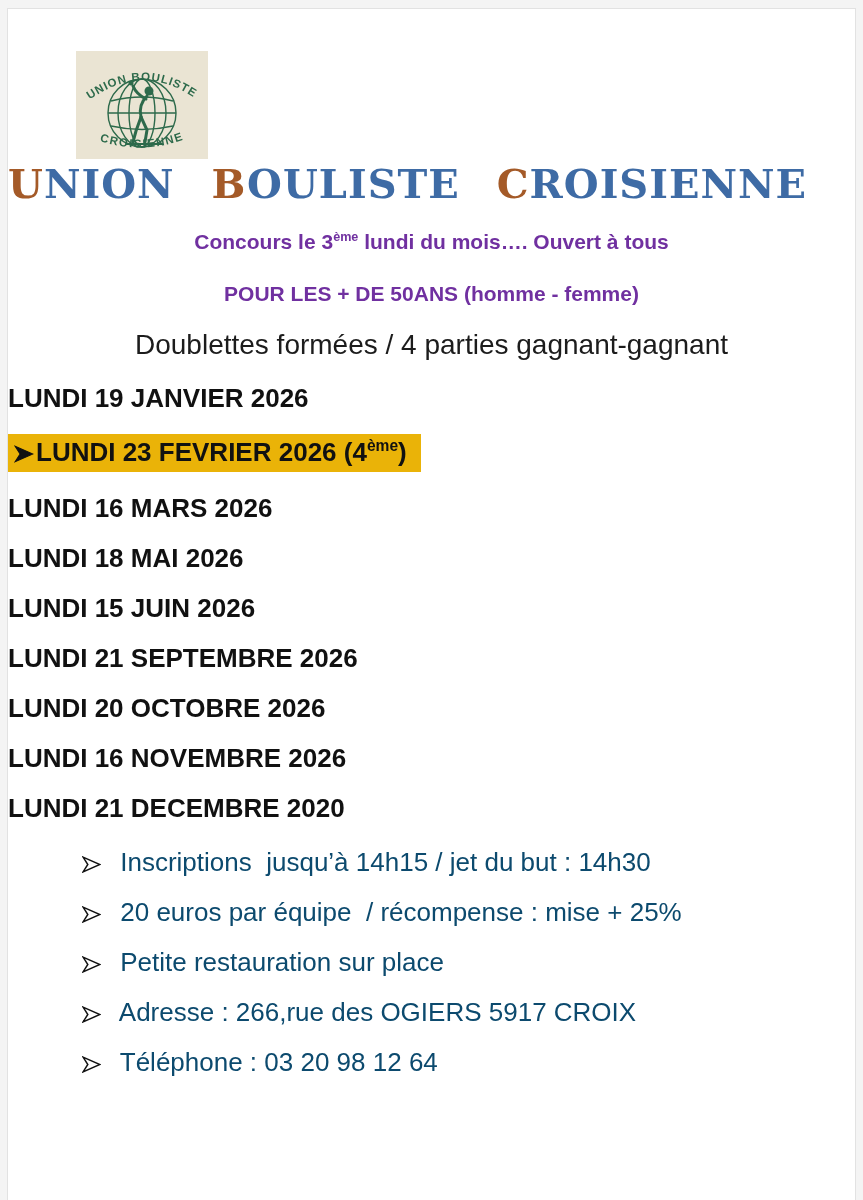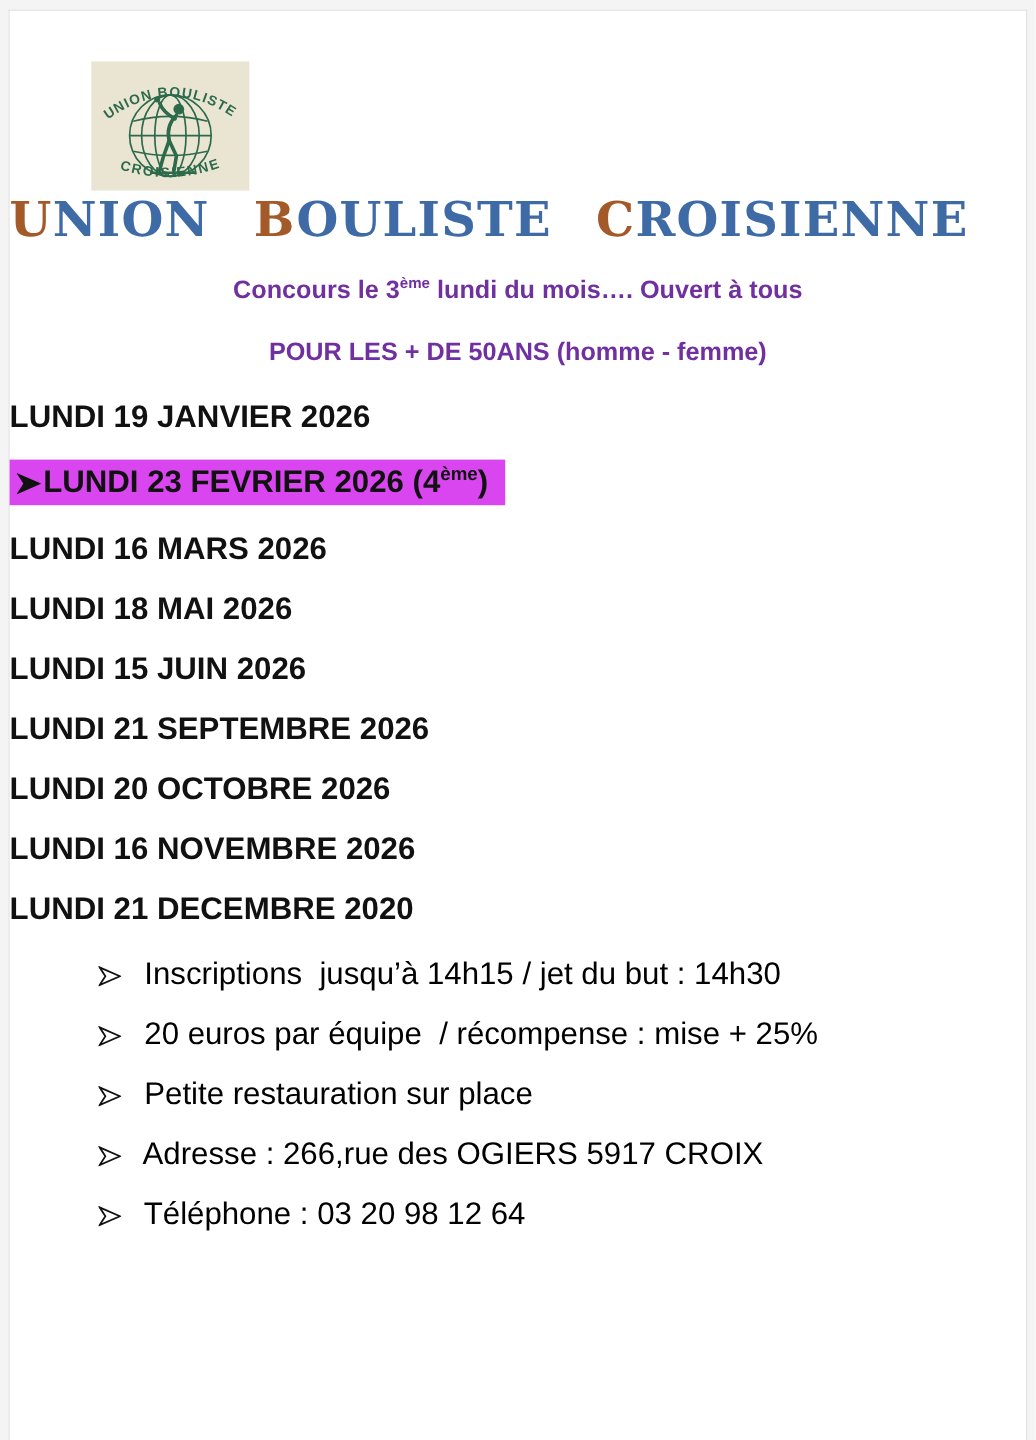--- a/index.html
+++ b/index.html
@@ -67,38 +67,38 @@
   .date {
     margin: 22px 0 0 0;
     text-align: left;
     font-weight: bold;
     font-size: 26px;
     line-height: 28px;
     color: #111;
   }
   .date.first { margin-top: 24px; }
   .hl {
-    background: #d946ef;
+    background: #eab308;
     padding: 4px 14px 6px 6px;
     display: inline-block;
   }
   .hl .arrow-svg { margin-right: 2px; }
   .arrow-svg { display: inline-block; vertical-align: -2px; }
   
   .bullets {
     list-style: none;
     margin: 26px 0 0 0;
     padding: 0 0 0 74px;
   }
   .bullets li {
     margin: 0 0 22px 0;
     font-size: 26px;
     line-height: 28px;
     font-weight: 400;
-    color: #000000;
+    color: #0c4a6e;
   }
   .bullets .marker { margin-right: 12px; }
   .bullet-text { white-space: pre-wrap; }
 </style>
 </head>
 <body>
 
 <div class="sheet">
 
   <div class="logo-box">
@@ -136,20 +136,21 @@
 
   <h1 class="main-title">
     <span class="w"><span class="init">U</span><span>NION</span></span>
     <span class="w"><span class="init">B</span><span>OULISTE</span></span>
     <span class="w"><span class="init">C</span><span>ROISIENNE</span></span>
   </h1>
 
   <p class="sub"><span>Concours le 3</span><sup>ème</sup><span> lundi du mois…. Ouvert à tous</span></p>
   <p class="sub">POUR LES + DE 50ANS (homme - femme)</p>
 
+  <p class="intro">Doublettes formées / 4 parties gagnant-gagnant</p>
 
   <div>
     <p class="date first">LUNDI 19 JANVIER 2026</p>
 
     <p class="date">
       <span class="hl">
         <svg class="arrow-svg" width="20" height="18" viewBox="0 0 18 16">
           <polygon points="1,1 17,8 1,15 5.5,8" fill="#111" stroke="#111" stroke-width="1"></polygon>
         </svg><span>LUNDI 23 FEVRIER 2026 (4</span><sup>ème</sup><span>)</span>
       </span>

